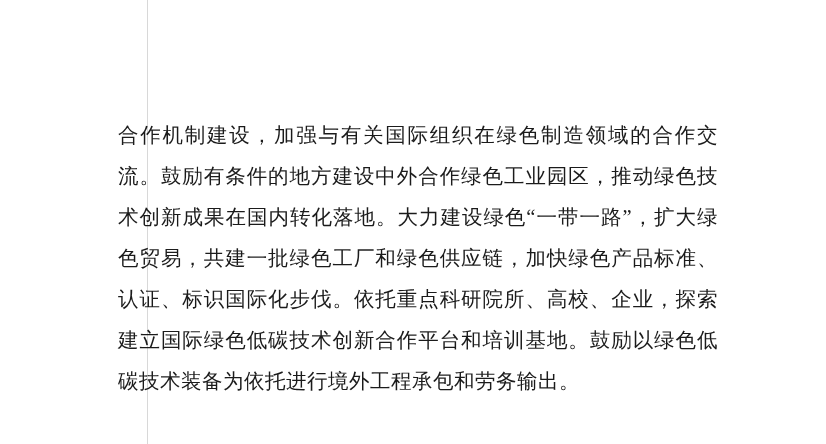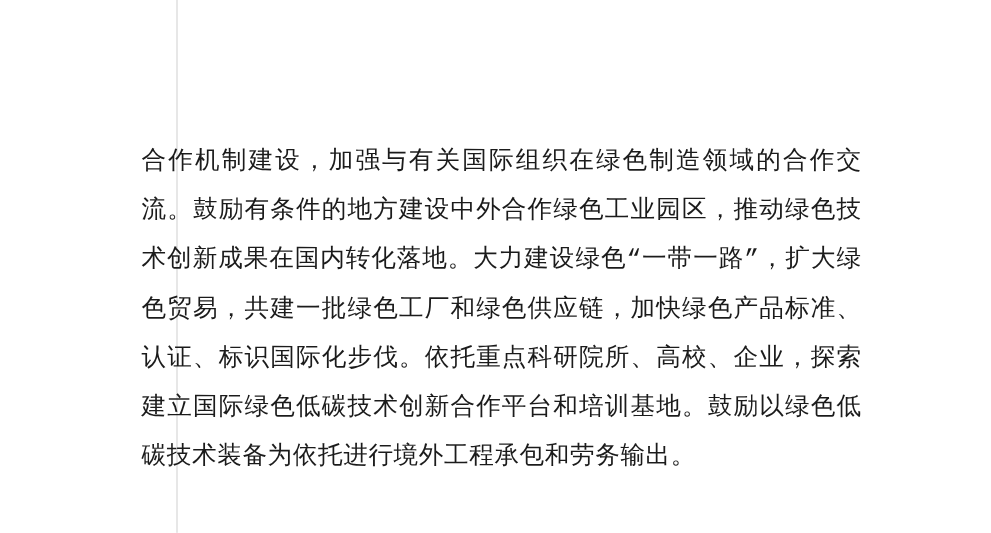--- a/index.html
+++ b/index.html
@@ -32,21 +32,21 @@
     position: absolute;
     top: 94px;
     left: 118px;
     width: 600px;
     font-size: 20.5px;
     line-height: 41px;
     color: #1b1b1b;
     letter-spacing: 0.5px;
     text-align: justify;
     text-justify: inter-ideograph;
-    font-family: Liberation Mono, monospace;
+    font-family: Liberation Serif, serif;
     white-space: pre-wrap;
     word-break: break-all;
   }
 </style>
 </head>
 <body>
 
 <div class="page">
   <div class="rule-left"></div>
   <p class="body-text">合作机制建设，加强与有关国际组织在绿色制造领域的合作交流。鼓励有条件的地方建设中外合作绿色工业园区，推动绿色技术创新成果在国内转化落地。大力建设绿色“一带一路”，扩大绿色贸易，共建一批绿色工厂和绿色供应链，加快绿色产品标准、认证、标识国际化步伐。依托重点科研院所、高校、企业，探索建立国际绿色低碳技术创新合作平台和培训基地。鼓励以绿色低碳技术装备为依托进行境外工程承包和劳务输出。</p>

